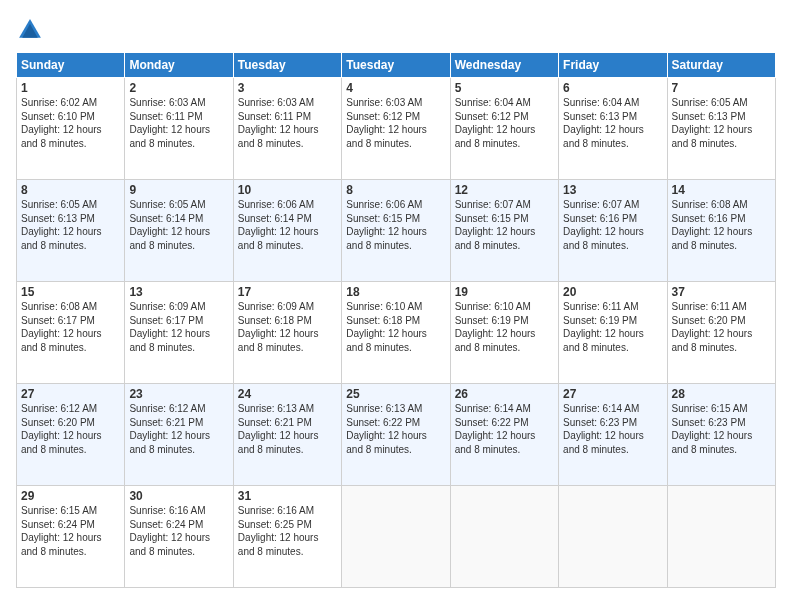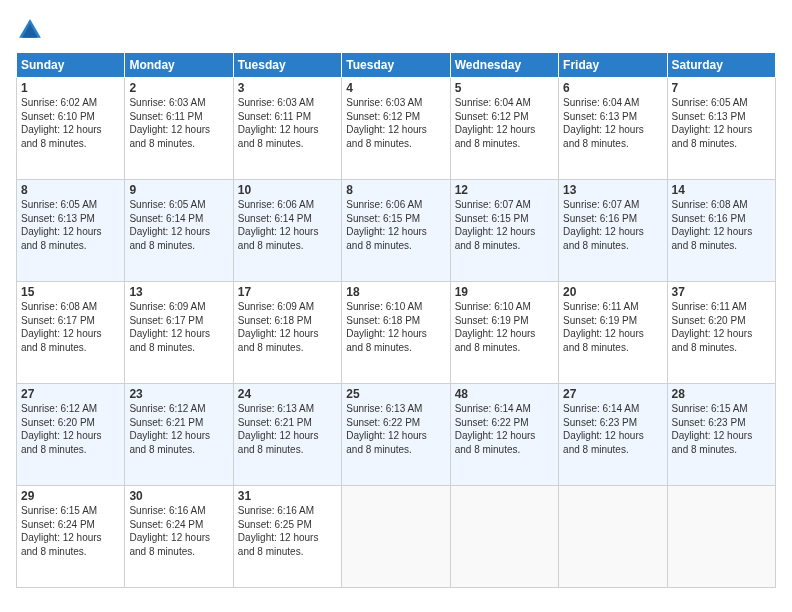--- a/index.html
+++ b/index.html
@@ -339,21 +339,21 @@
       </td>
           <td>
         <span class="day-num">25</span>
         <div class="day-info">
           Sunrise: 6:13 AM<br>
           Sunset: 6:22 PM<br>
           Daylight: 12 hours and 8 minutes.
         </div>
       </td>
           <td>
-        <span class="day-num">48</span>
+        <span class="day-num">26</span>
         <div class="day-info">
           Sunrise: 6:14 AM<br>
           Sunset: 6:22 PM<br>
           Daylight: 12 hours and 8 minutes.
         </div>
       </td>
           <td>
         <span class="day-num">27</span>
         <div class="day-info">
           Sunrise: 6:14 AM<br>

